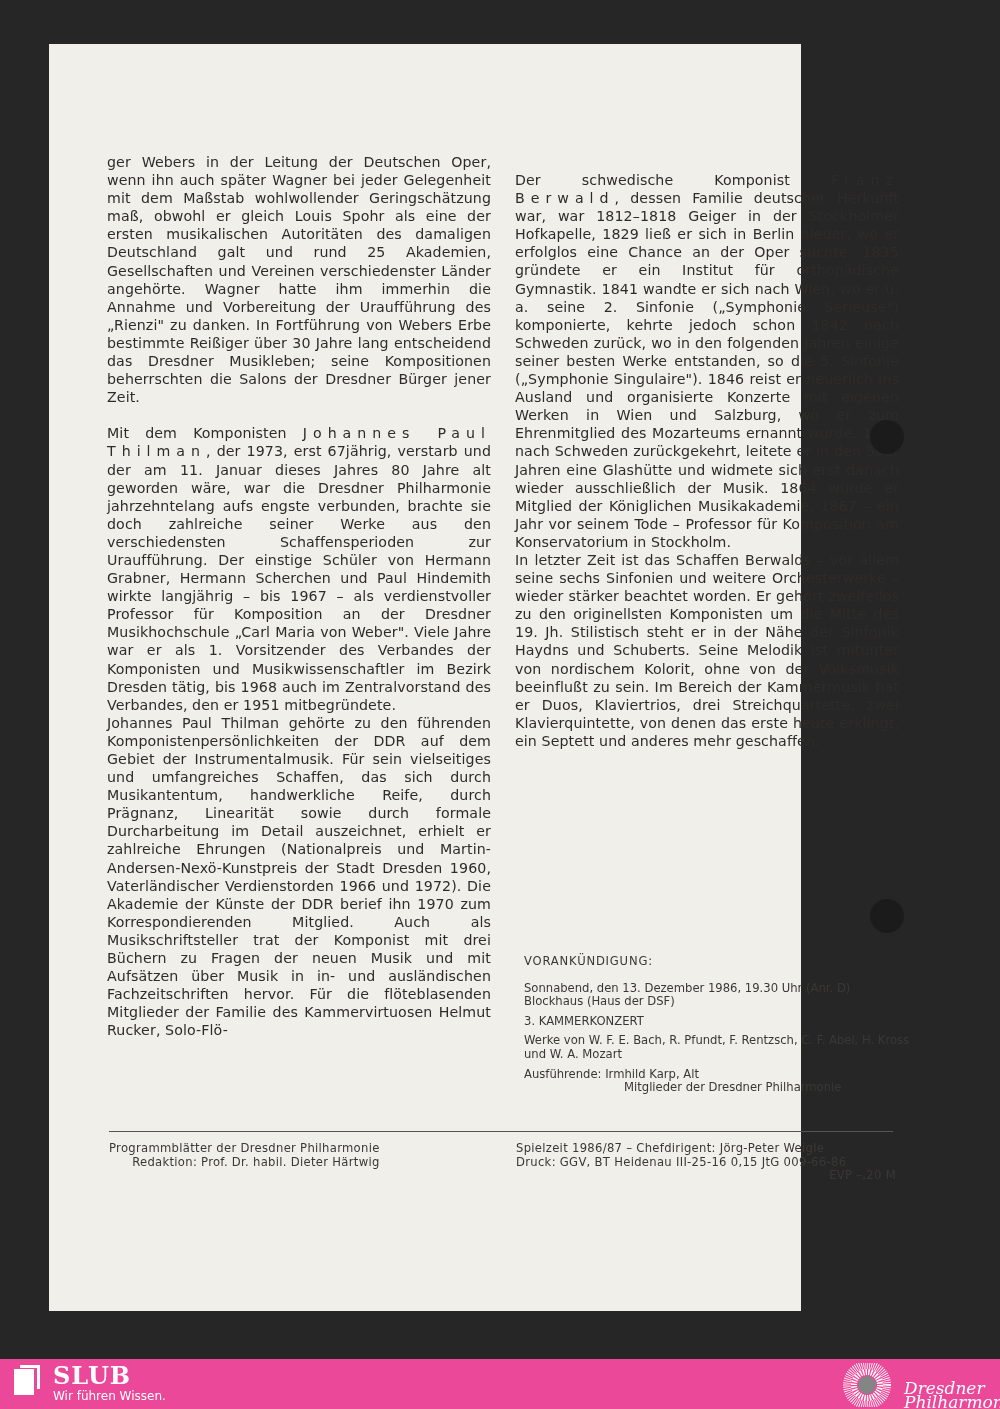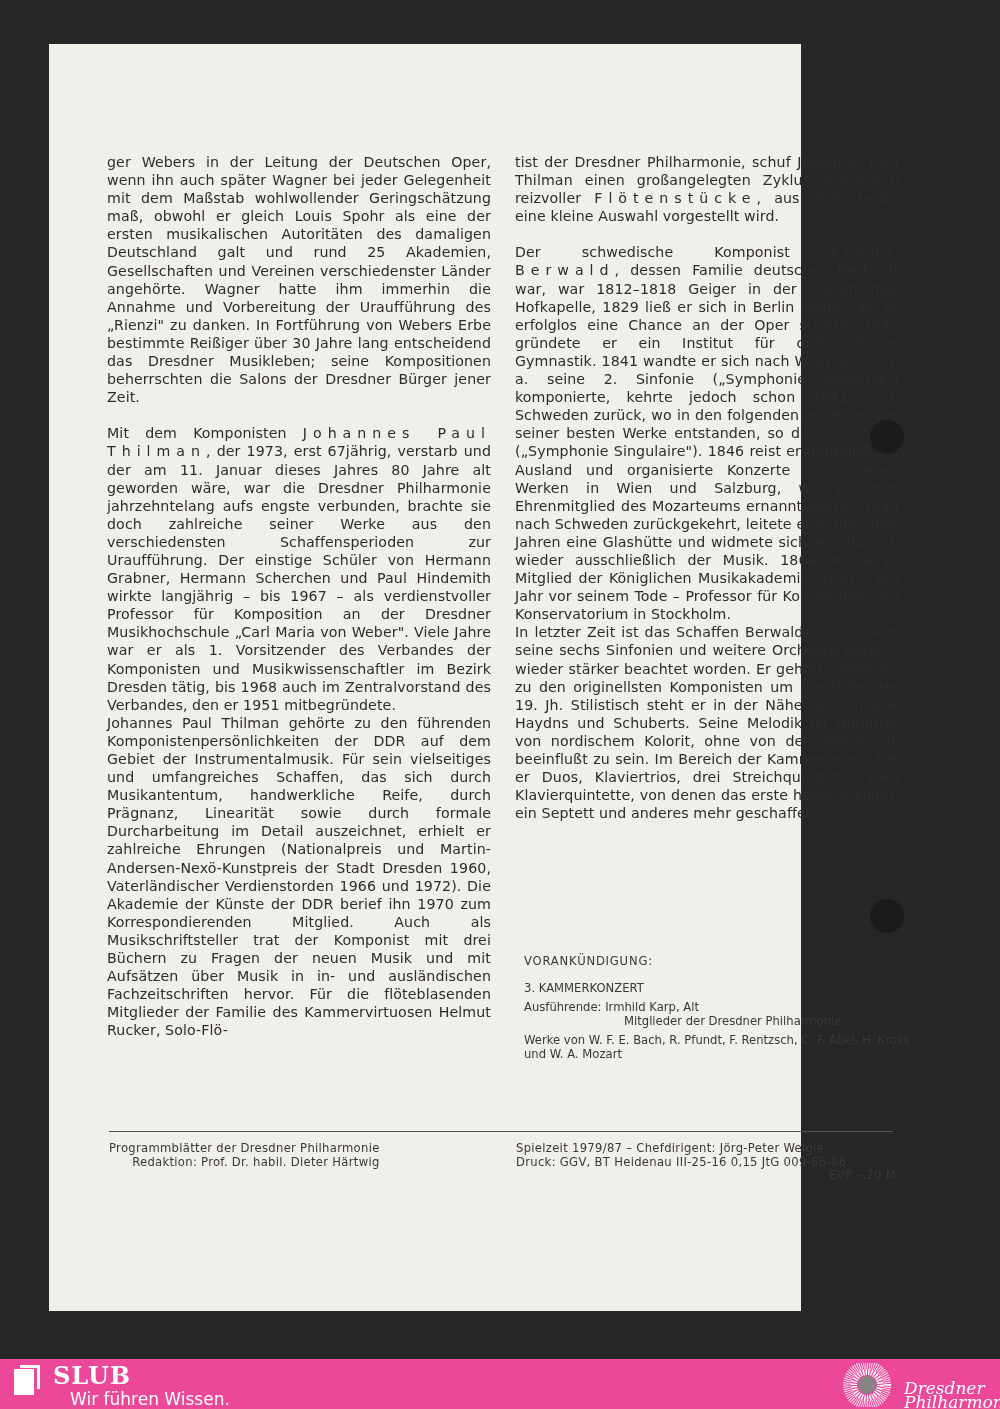--- a/index.html
+++ b/index.html
@@ -31,58 +31,61 @@
   .foot-left { left:60px;text-align:right; }
   .foot-right { left:467px; width:380px; }
   .foot-right .evp { text-align:right; }
   .hole { position:absolute; width:34px; height:34px; border-radius:50%; background:#1b1b1b; }
   .bar {
     position:absolute; left:0; top:1359px; width:1000px; height:50px; background:#ec4899;
     color:#fff;
   }
   .slub-icon { position:absolute; left:14px; top:6px; width:26px; height:30px; }
   .slub-name { position:absolute; left:53px; top:2px; font-family:"DejaVu Serif", serif; font-weight:bold; font-size:24px; letter-spacing:1px; }
-  .slub-tag { position:absolute; left:70px; top:30px; font-size:17px; }
+  .slub-tag { position:absolute; left:53px; top:30px; font-size:12px; }
   .dp-logo { position:absolute; left:840px; top:4px; width:54px; height:44px; }
   .dp-name { position:absolute; left:904px; top:22px; font-family:"DejaVu Serif", serif; font-size:17px; line-height:14px;font-style:italic; }
 </style>
 </head>
 <body>
 
 <div class="page">
   <div class="col left-col">
     <p>ger Webers in der Leitung der Deutschen Oper, wenn ihn auch später Wagner bei jeder Gelegenheit mit dem Maßstab wohlwollender Geringschätzung maß, obwohl er gleich Louis Spohr als eine der ersten musikalischen Autoritäten des damaligen Deutschland galt und rund 25 Akademien, Gesellschaften und Vereinen verschiedenster Länder angehörte. Wagner hatte ihm immerhin die Annahme und Vorbereitung der Uraufführung des „Rienzi" zu danken. In Fortführung von Webers Erbe bestimmte Reißiger über 30 Jahre lang entscheidend das Dresdner Musikleben; seine Kompositionen beherrschten die Salons der Dresdner Bürger jener Zeit.</p>
     <p class="gap"><span>Mit dem Komponisten</span> <span class="spaced">Johannes Paul Thilman</span><span>, der 1973, erst 67jährig, verstarb und der am 11. Januar dieses Jahres 80 Jahre alt geworden wäre, war die Dresdner Philharmonie jahrzehntelang aufs engste verbunden, brachte sie doch zahlreiche seiner Werke aus den verschiedensten Schaffensperioden zur Uraufführung. Der einstige Schüler von Hermann Grabner, Hermann Scherchen und Paul Hindemith wirkte langjährig – bis 1967 – als verdienstvoller Professor für Komposition an der Dresdner Musikhochschule „Carl Maria von Weber". Viele Jahre war er als 1. Vorsitzender des Verbandes der Komponisten und Musikwissenschaftler im Bezirk Dresden tätig, bis 1968 auch im Zentralvorstand des Verbandes, den er 1951 mitbegründete.</span></p>
     <p>Johannes Paul Thilman gehörte zu den führenden Komponistenpersönlichkeiten der DDR auf dem Gebiet der Instrumentalmusik. Für sein vielseitiges und umfangreiches Schaffen, das sich durch Musikantentum, handwerkliche Reife, durch Prägnanz, Linearität sowie durch formale Durcharbeitung im Detail auszeichnet, erhielt er zahlreiche Ehrungen (Nationalpreis und Martin-Andersen-Nexö-Kunstpreis der Stadt Dresden 1960, Vaterländischer Verdienstorden 1966 und 1972). Die Akademie der Künste der DDR berief ihn 1970 zum Korrespondierenden Mitglied. Auch als Musikschriftsteller trat der Komponist mit drei Büchern zu Fragen der neuen Musik und mit Aufsätzen über Musik in in- und ausländischen Fachzeitschriften hervor. Für die flöteblasenden Mitglieder der Familie des Kammervirtuosen Helmut Rucker, Solo-Flö-</p>
   </div>
 
   <div class="col right-col">
-    <p><span>tist der Dresdner Philharmonie, schuf Johannes Paul Thilman einen großangelegten Zyklus spielerisch reizvoller</span> <span class="spaced">Flötenstücke</span><span>, aus dem heute eine kleine Auswahl vorgestellt wird.</span></p>
     <p class="gap"><span>Der schwedische Komponist</span> <span class="spaced">Franz Berwald</span><span>, dessen Familie deutscher Herkunft war, war 1812–1818 Geiger in der Stockholmer Hofkapelle, 1829 ließ er sich in Berlin nieder, wo er erfolglos eine Chance an der Oper suchte. 1835 gründete er ein Institut für orthopädische Gymnastik. 1841 wandte er sich nach Wien, wo er u. a. seine 2. Sinfonie („Symphonie Sérieuse") komponierte, kehrte jedoch schon 1842 nach Schweden zurück, wo in den folgenden Jahren einige seiner besten Werke entstanden, so die 5. Sinfonie („Symphonie Singulaire"). 1846 reist er neuerlich ins Ausland und organisierte Konzerte mit eigenen Werken in Wien und Salzburg, wo er zum Ehrenmitglied des Mozarteums ernannt wurde. 1849 nach Schweden zurückgekehrt, leitete er in den 50er Jahren eine Glashütte und widmete sich erst danach wieder ausschließlich der Musik. 1864 wurde er Mitglied der Königlichen Musikakademie, 1867 – ein Jahr vor seinem Tode – Professor für Komposition am Konservatorium in Stockholm.</span></p>
     <p>In letzter Zeit ist das Schaffen Berwalds – vor allem seine sechs Sinfonien und weitere Orchesterwerke – wieder stärker beachtet worden. Er gehört zweifellos zu den originellsten Komponisten um die Mitte des 19. Jh. Stilistisch steht er in der Nähe der Sinfonik Haydns und Schuberts. Seine Melodik ist mitunter von nordischem Kolorit, ohne von der Volksmusik beeinflußt zu sein. Im Bereich der Kammermusik hat er Duos, Klaviertrios, drei Streichquartette, zwei Klavierquintette, von denen das erste heute erklingt, ein Septett und anderes mehr geschaffen.</p>
   </div>
 
   <div class="ann">
     <div class="head">VORANKÜNDIGUNG:</div>
+    <div class="row">
+      <div>Sonnabend, den 13. Dezember 1986, 19.30 Uhr (Anr. D)</div>
+      <div>Blockhaus (Haus der DSF)</div>
+    </div>
     <div class="row">3. KAMMERKONZERT</div>
+    <div class="row">Werke von W. F. E. Bach, R. Pfundt, F. Rentzsch, C. F. Abel, H. Kross und W. A. Mozart</div>
     <div class="row">
       <div><span>Ausführende:</span> <span>Irmhild Karp, Alt</span></div>
       <div class="indent">Mitglieder der Dresdner Philharmonie</div>
     </div>
-    <div class="row">Werke von W. F. E. Bach, R. Pfundt, F. Rentzsch, C. F. Abel, H. Kross und W. A. Mozart</div>
   </div>
 
   <div class="rule"></div>
 
   <div class="foot foot-left">
     <div>Programmblätter der Dresdner Philharmonie</div>
     <div>Redaktion: Prof. Dr. habil. Dieter Härtwig</div>
   </div>
   <div class="foot foot-right">
-    <div>Spielzeit 1979/87 – Chefdirigent: Jörg-Peter Weigle</div>
+    <div>Spielzeit 1986/87 – Chefdirigent: Jörg-Peter Weigle</div>
     <div>Druck: GGV, BT Heidenau III-25-16 0,15 JtG 009-66-86</div>
     <div class="evp">EVP –,20 M</div>
   </div>
 
   <div class="hole" style="left:821px; top:376px;"></div>
   <div class="hole" style="left:821px; top:855px;"></div>
 </div>
 
 <div class="bar">
   <svg class="slub-icon" viewBox="0 0 26 30">

